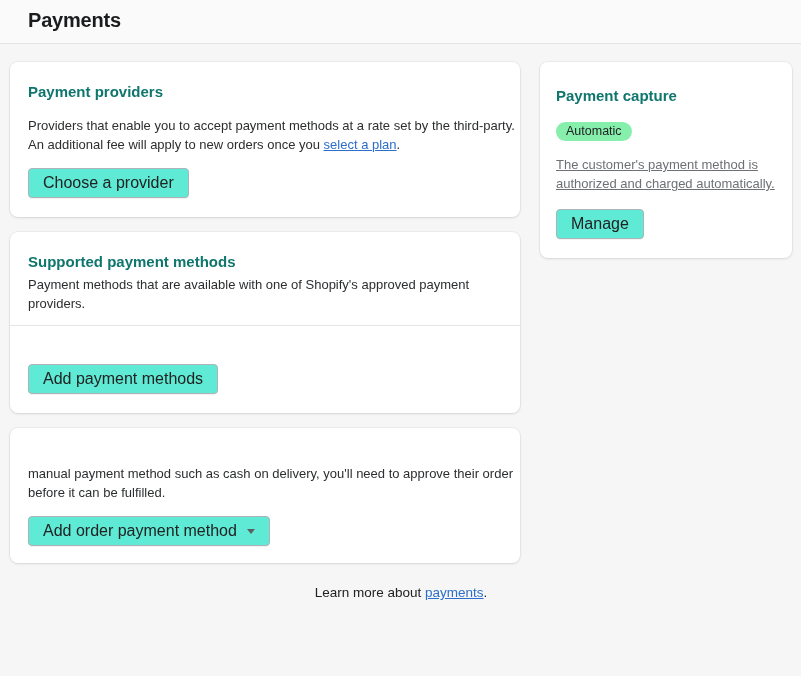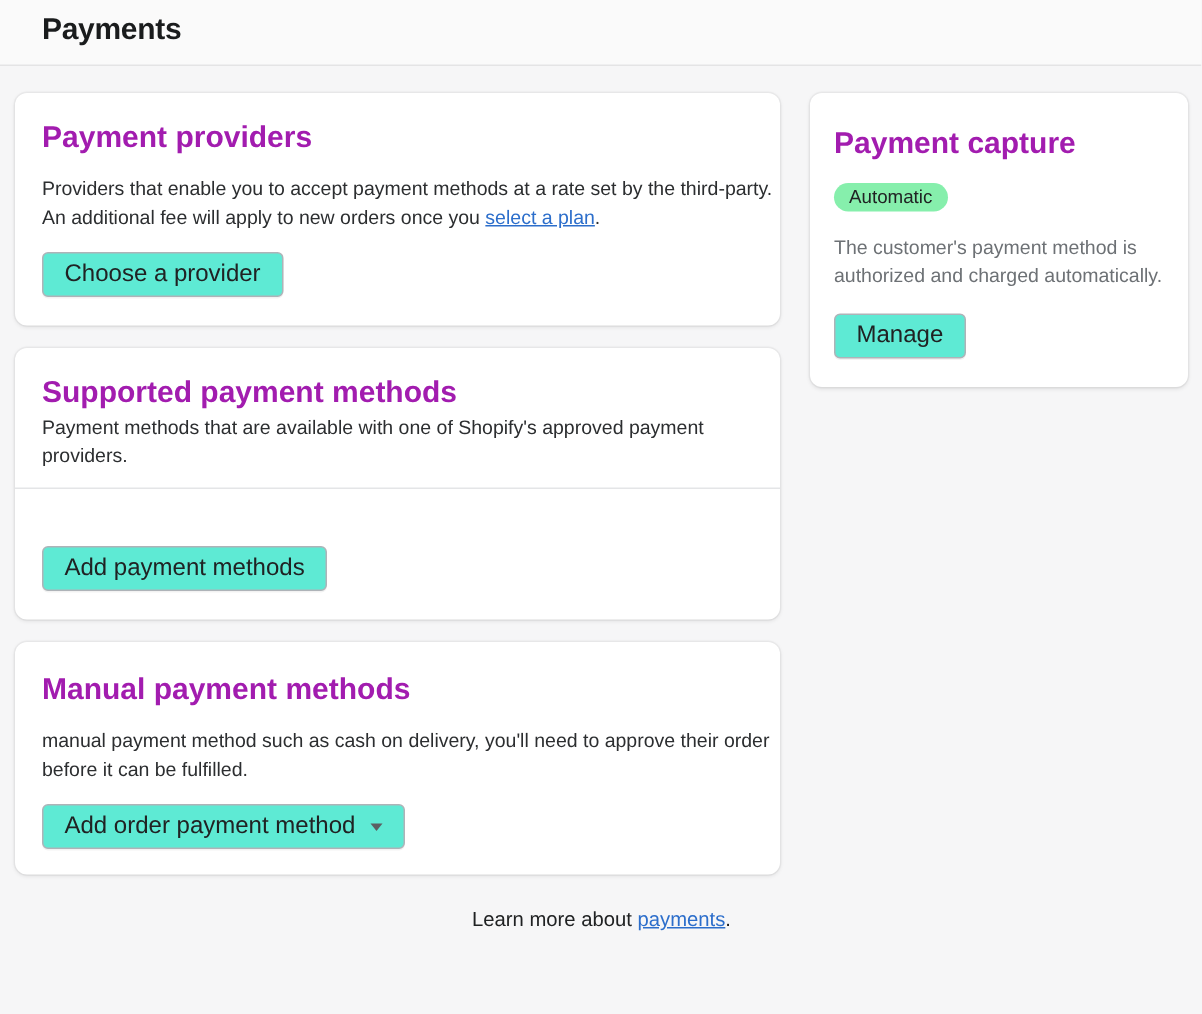--- a/index.html
+++ b/index.html
@@ -34,24 +34,24 @@
   .col-left { width: 510px; display: flex; flex-direction: column; gap: 15px; }
   .col-right { width: 252px; }
   .card {
     background: #ffffff;
     border-radius: 8px;
     box-shadow: 0 0 0 1px rgba(0,0,0,0.035), 0 1px 3px rgba(0,0,0,0.10);
   }
   .card-pad { padding: 20px 18px 19px; }
   .card-title {
     margin: 0;
-    font-size: 20px;
+    font-size: 15px;
     font-weight: 700;
     line-height: 20px;
-    color: #a21caf;
+    color: #0f766e;
   }
   .body { font-size: 13px; line-height: 19px; color: #2c2e30; }
   .body .line { white-space: nowrap; }
   .body.gap { margin-top: 14px; }
   .body.tight { margin-top: 3px; }
   .body.subdued { color: #6d7175; }
   .btn {
     display: inline-flex;
     align-items: center;
     height: 30px;
@@ -88,21 +88,21 @@
   .badge {
     display: inline-block;
     margin-top: 16px;
     padding: 2px 10px;
     background: #86efac;
     border-radius: 10px;
     font-size: 12.5px;
     line-height: 15px;
     color: #202223;
   }
-  .body-capture { margin-top: 14px; }
+  .body-capture { margin-top: 14px; text-decoration: underline; }
   .link { color: #2c6ecb; text-decoration: underline; cursor: pointer; }
   .footer-note {
     margin: 20px 9px 0 10px;
     width: 782px;
     text-align: center;
     font-size: 13.5px;
     line-height: 19px;
     color: #202223;
   }
 </style>
@@ -133,21 +133,20 @@
           <div class="line">providers.</div>
         </div>
       </div>
       <div class="divider"></div>
       <div class="section-actions">
         <button class="btn">Add payment methods</button>
       </div>
     </section>
 
     <section class="card card-pad-3">
-      <h2 class="card-title">Manual payment methods</h2>
       <div class="body gap">
         <div class="line">manual payment method such as cash on delivery, you'll need to approve their order</div>
         <div class="line">before it can be fulfilled.</div>
       </div>
       <button class="btn btn-mt14">
           <span>Add order payment method</span>
           <span class="caret"></span>
         </button>
     </section>
 

